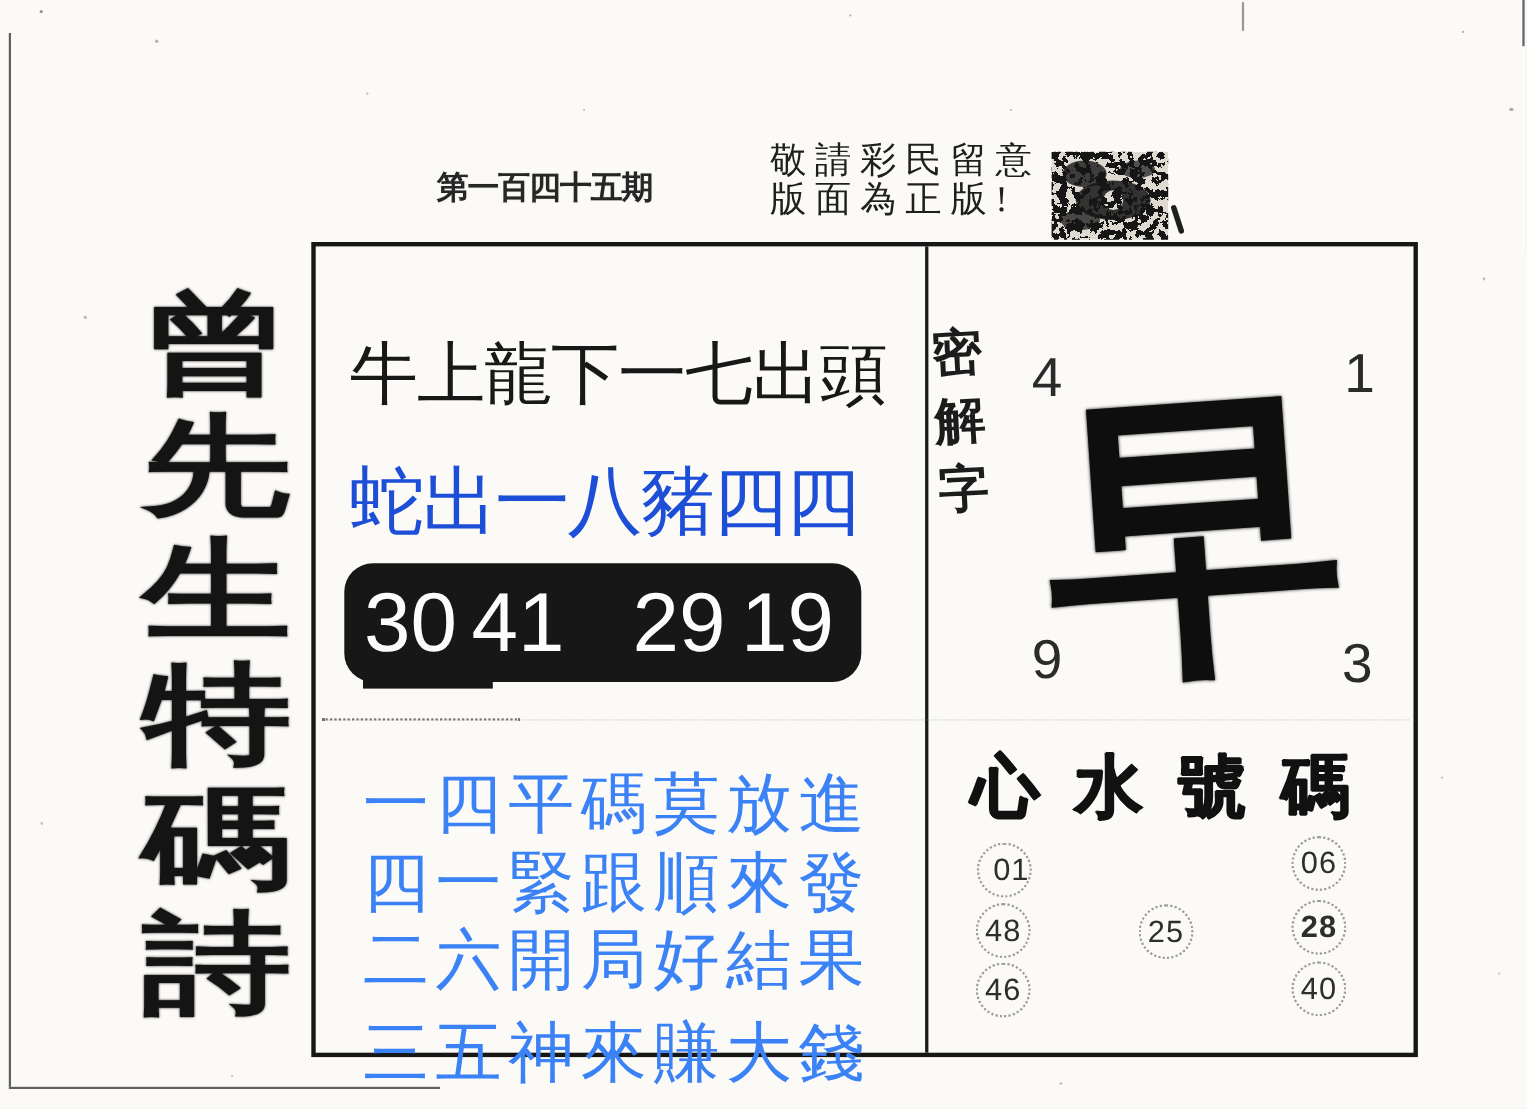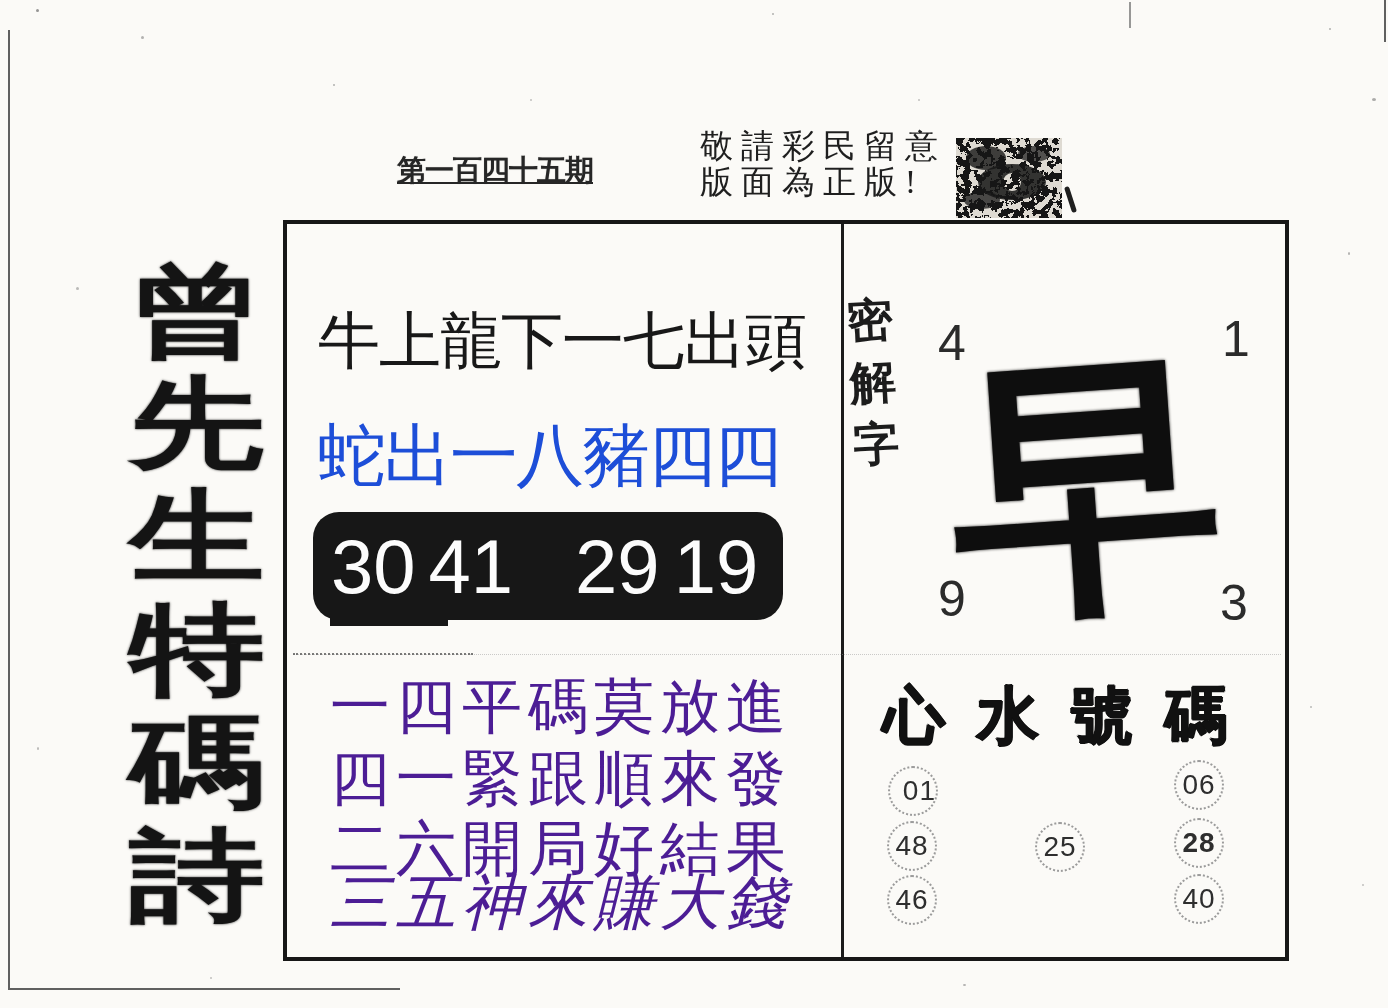--- a/index.html
+++ b/index.html
@@ -11,21 +11,21 @@
   .abs{position:absolute;}
   
   .edge-left{left:8px;top:30px;width:2px;height:958px;background:#3a3a3a;opacity:.8;}
   .edge-bottom{left:8px;top:988px;width:392px;height:2px;background:#3a3a3a;opacity:.8;}
   .edge-topright{left:1384px;top:0;width:2px;height:42px;background:#3a3a3a;opacity:.8;}
   .tick-top{left:1129px;top:2px;width:2px;height:26px;background:#555;opacity:.6;}
   .speck{position:absolute;background:#6a6a6a;border-radius:50%;}
   
   .issue-label{
     left:397px;top:151px;font-size:29px;font-weight:700;letter-spacing:-1px;
-    color:#262626;text-shadow:0 0 1px #26262655;text-decoration:underline;
+    color:#262626;text-shadow:0 0 1px #26262655;
   }
   .notice{left:700px;top:128px;font-size:33px;line-height:36px;letter-spacing:8px;color:#1f1f1f;}
   .stamp{left:956px;top:138px;}
   .slash-mark{
     left:1068px;top:186px;width:5px;height:27px;background:#1f1f1f;
     border-radius:3px;transform:rotate(-18deg);
   }
   
   .main-box{left:283px;top:220px;width:1006px;height:741px;border:4px solid #171717;box-sizing:border-box;}
   .divider{left:841px;top:224px;width:3px;height:733px;background:#1b1b1b;}
@@ -43,23 +43,23 @@
   .poem-top-2{left:318px;top:416px;font-size:68px;line-height:1.2;letter-spacing:-2px;white-space:nowrap;color:#1d4ed8;}
   .num-box{
     left:313px;top:512px;width:470px;height:108px;background:#171717;border-radius:26px;
     display:flex;align-items:center;padding:0 0 0 18px;box-sizing:border-box;
     font-family:"Liberation Sans","DejaVu Sans",sans-serif;color:#fcfcfc;font-size:76px;
   }
   .num-box .n2{margin-left:13px;}
   .num-box .n3{margin-left:62px;}
   .num-box .n4{margin-left:14px;}
   .num-box-notch{left:330px;top:612px;width:118px;height:14px;background:#171717;}
-  .poem-bottom{font-size:60px;line-height:1.1;letter-spacing:6px;white-space:nowrap;color:#4c1d95;}
+  .poem-bottom{font-size:60px;line-height:1.1;letter-spacing:6px;white-space:nowrap;color:#3b82f6;margin-top:24px;}
   .pb1{left:330px;top:674px;} .pb2{left:330px;top:746px;}
-  .pb3{left:330px;top:816px;} .pb4{left:330px;top:870px;font-style:italic;}
+  .pb3{left:330px;top:816px;} .pb4{left:330px;top:900px;}
   
   .riddle-label{left:846px;top:292px;width:54px;text-align:center;transform:rotate(-3deg);color:#1c1c1c;}
   .riddle-label .ch{height:62px;line-height:58px;font-size:46px;font-weight:700;}
   .corner-num{
     font-family:"Liberation Sans","DejaVu Sans",sans-serif;
     font-size:50px;color:#2b2b2b;line-height:1;
   }
   .cn-tl{left:938px;top:318px;} .cn-tr{left:1222px;top:314px;}
   .cn-bl{left:938px;top:574px;} .cn-br{left:1220px;top:578px;}
   .mystery{

